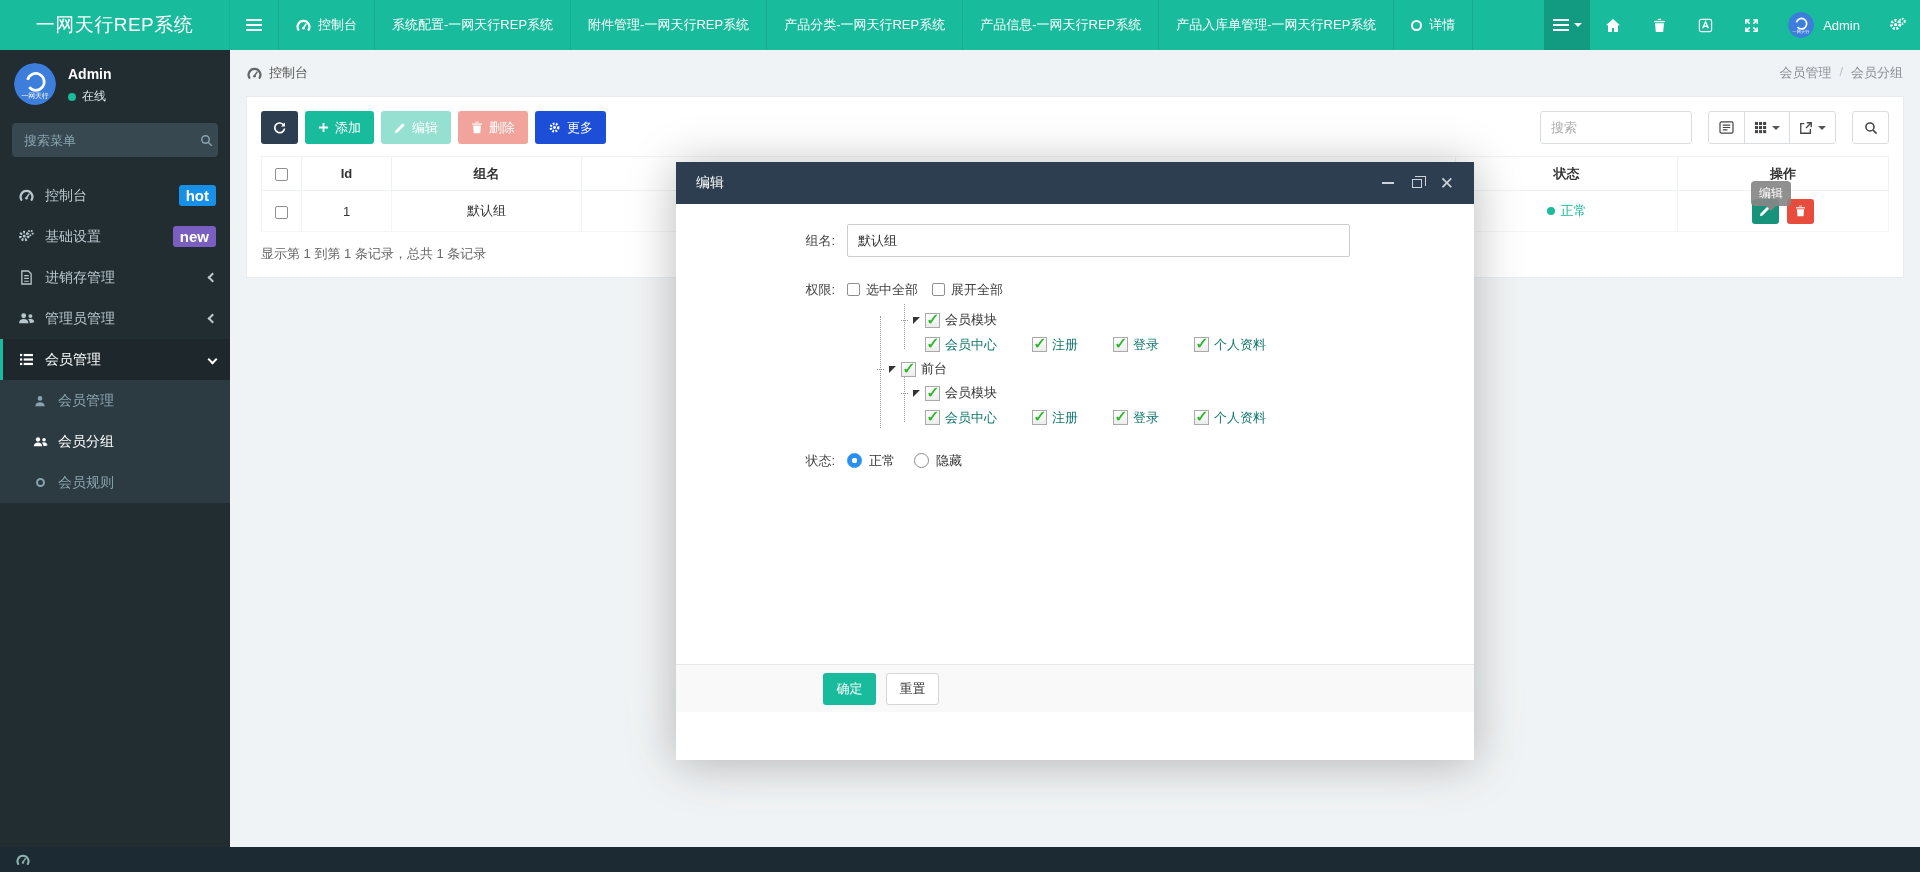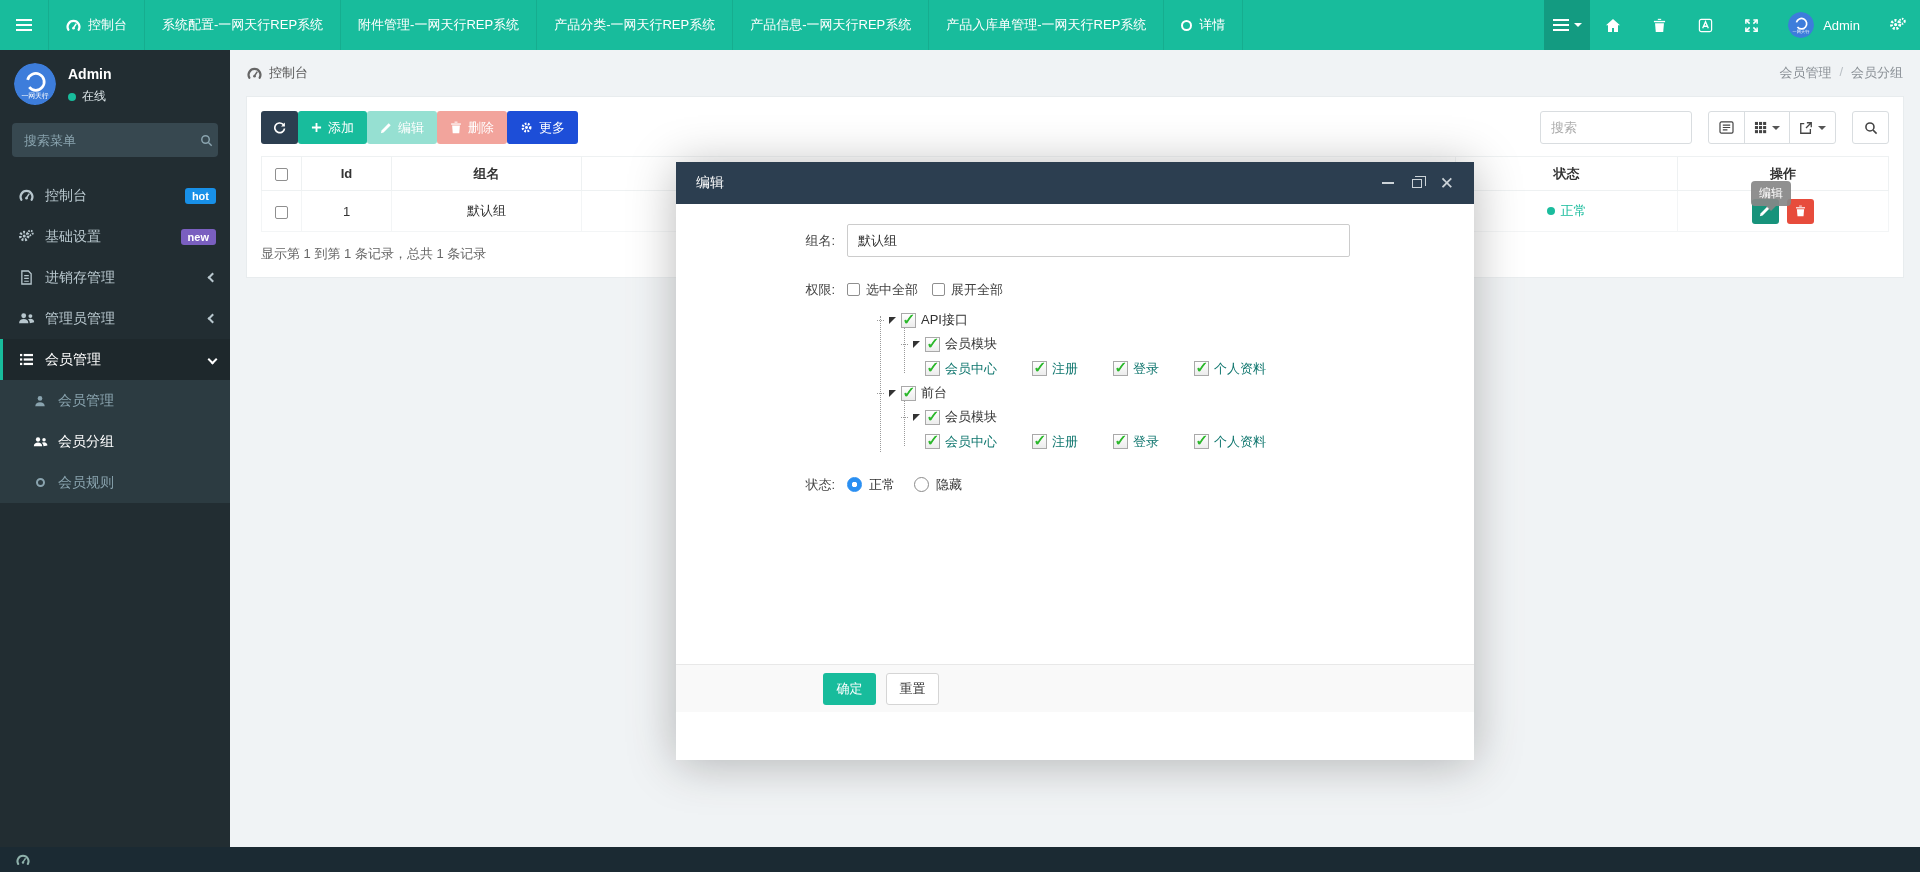--- a/index.html
+++ b/index.html
@@ -32,40 +32,40 @@
   .dot-green { width:8px; height:8px; border-radius:50%; background:#18bc9c; display:inline-block; }
   .side-search { margin:8px 12px 18px; background:#374850; border-radius:4px; height:34px; display:flex; align-items:center; padding:0 12px; }
   .side-search input { flex:1; background:transparent; border:none; outline:none; color:#eee; font-size:13px; }
   .side-search input::placeholder { color:#8aa4af; }
   .side-search .s-icon { color:#8aa4af; display:flex; }
   .menu { list-style:none; }
   .m-item { height:41px; display:flex; align-items:center; padding:0 14px; font-size:14px; color:#b8c7ce; cursor:pointer; }
   .m-item .mi-icon { width:24px; margin-right:7px; display:flex; justify-content:center; color:#b8c7ce; }
   .m-item.active { background:#1e282c; color:#fff; border-left:3px solid #18bc9c; padding-left:11px; }
   .m-item.active .mi-icon { color:#fff; }
-  .badge { margin-left:auto; font-size:11px; padding:2px 7px; border-radius:3px; color:#fff; font-weight:bold; }
+  .badge { margin-left:auto; font-size:15px; padding:2px 7px; border-radius:3px; color:#fff; font-weight:bold; }
   .badge.b-hot { background:#1890e8; }
   .badge.b-new { background:#7a5fc0; }
   .chev { margin-left:auto; width:7px; height:7px; border-color:#b8c7ce; display:inline-block; }
   .chev-left { border-left:2px solid; border-bottom:2px solid; transform:rotate(45deg); }
   .chev-down { border-right:2px solid; border-bottom:2px solid; transform:rotate(45deg); border-color:#fff; }
   .submenu { background:#2c3b41; }
   .s-item { height:41px; display:flex; align-items:center; padding-left:31px; gap:9px; font-size:14px; color:#8aa4af; cursor:pointer; }
   .s-item .mi-icon { width:18px; display:flex; justify-content:center; }
   .s-item.active { color:#fff; }
 
   
   .main { position:absolute; left:230px; top:50px; right:0; bottom:0; background:#f0f3f5; }
   .crumb-bar { height:46px; display:flex; align-items:center; padding:0 17px; color:#555; font-size:13px; }
   .crumb-left { display:flex; align-items:center; gap:7px; color:#555; }
   .crumb-right { margin-left:auto; color:#8a9096; display:flex; gap:8px; }
   .crumb-right .sep { color:#b9bfc4; }
 
   .panel { margin:0 16px; background:#fff; border:1px solid #e8ecee; padding:14px; position:relative; }
-  .toolbar { display:flex; margin-bottom:12px; align-items:flex-end; }
+  .toolbar { display:flex; gap:7px; margin-bottom:12px; align-items:flex-end; }
   .btn { height:33px; border:none; border-radius:3px; color:#fff; font-size:13px; padding:0 13px; display:inline-flex; align-items:center; gap:6px; cursor:pointer; }
   .btn-refresh { background:#2c3e50; width:37px; justify-content:center; padding:0; }
   .btn-add { background:#18bc9c; }
   .btn-edit { background:#18bc9c; opacity:.45; }
   .btn-del  { background:#e74c3c; opacity:.5; }
   .btn-more { background:#1d4ed8; }
   .tool-right { margin-left:auto; display:flex; align-items:center; }
   .search-input { width:152px; height:33px; border:1px solid #d9dde0; border-radius:3px; padding:0 10px; font-size:13px; color:#555; outline:none; }
   .search-input::placeholder { color:#aaa; }
   .tgroup { display:flex; margin-left:16px; }
@@ -131,20 +131,21 @@
 
   
   .taskbar { position:absolute; left:0; bottom:0; right:0; height:25px; background:#1b2a33; z-index:70; display:flex; align-items:center; padding-left:16px; color:#8fb1ab; }
 
   svg { display:block; }
 </style>
 </head>
 <body>
 
 <div class="navbar">
+  <div class="logo">一网天行REP系统</div>
   <div class="nav-toggle">
       <span class="bars"></span>
     </div>
   <div class="tabs">
     <div class="tab">
       <span>
           <svg width="15" height="15" viewBox="0 0 16 16">
             <path d="M2.5 12.5a6.3 6.3 0 1 1 11 0" fill="none" stroke="#fff" stroke-width="2.4" stroke-linecap="round"></path>
             <path d="M8 10.5 11 6" stroke="#fff" stroke-width="1.6"></path>
             <circle cx="8" cy="10.8" r="1.4" fill="#fff"></circle>
@@ -503,26 +504,20 @@
         <span class="cbx"></span>
         <span class="lbl">选中全部</span>
         <span class="cbx"></span>
         <span class="lbl">展开全部</span>
       </div>
     </div>
 
     <div class="tree">
 
       <div class="branch">
-        <div class="t-row">
-          <span class="stub"></span>
-          <span class="tri"></span>
-          <span class="jcheck"></span>
-          <span class="node-label">API接口</span>
-        </div>
         <div class="kids">
           <div class="t-row">
             <span class="stub"></span>
             <span class="tri"></span>
             <span class="jcheck"></span>
             <span class="node-label">会员模块</span>
           </div>
           <div class="t-row leaves">
             <span class="leaf">
                 <span class="jcheck"></span>

